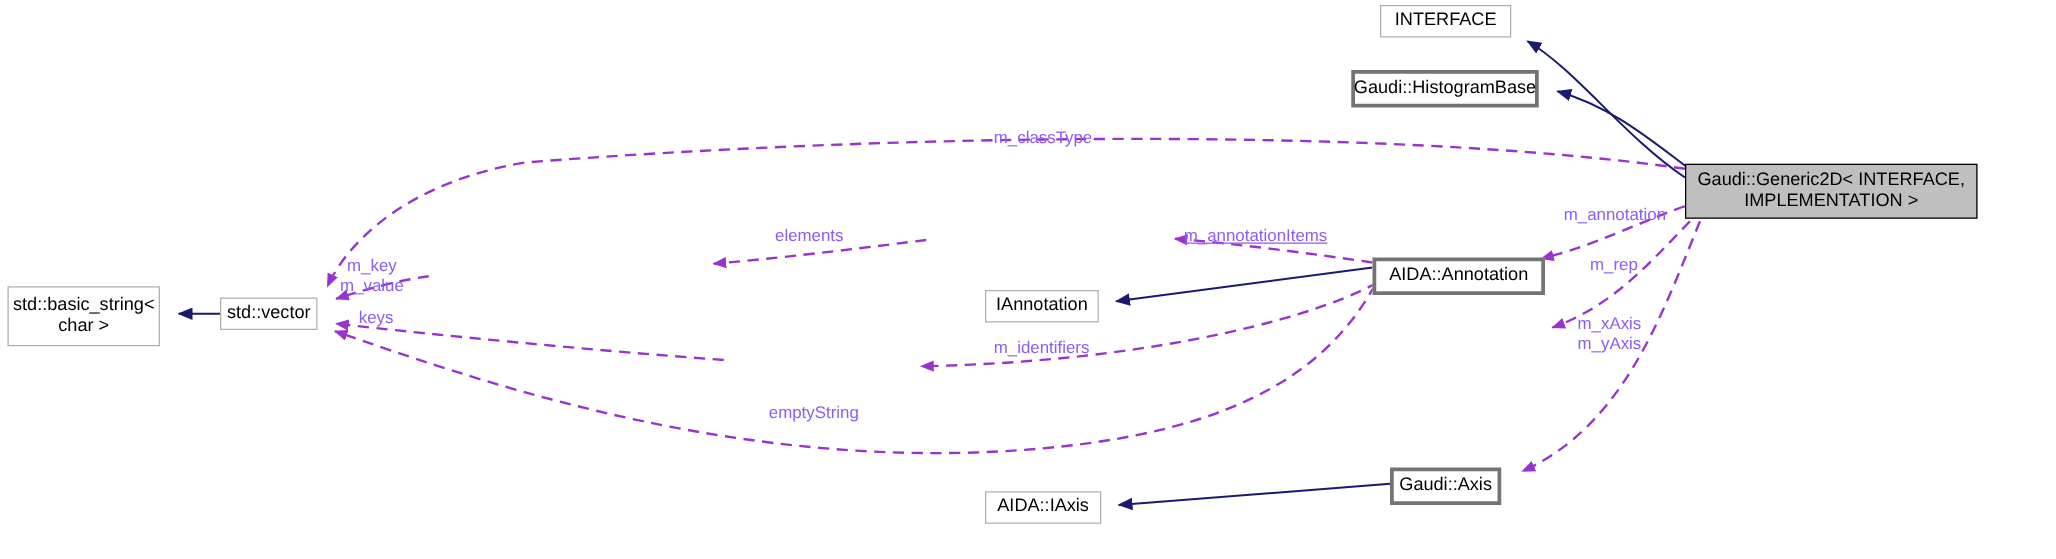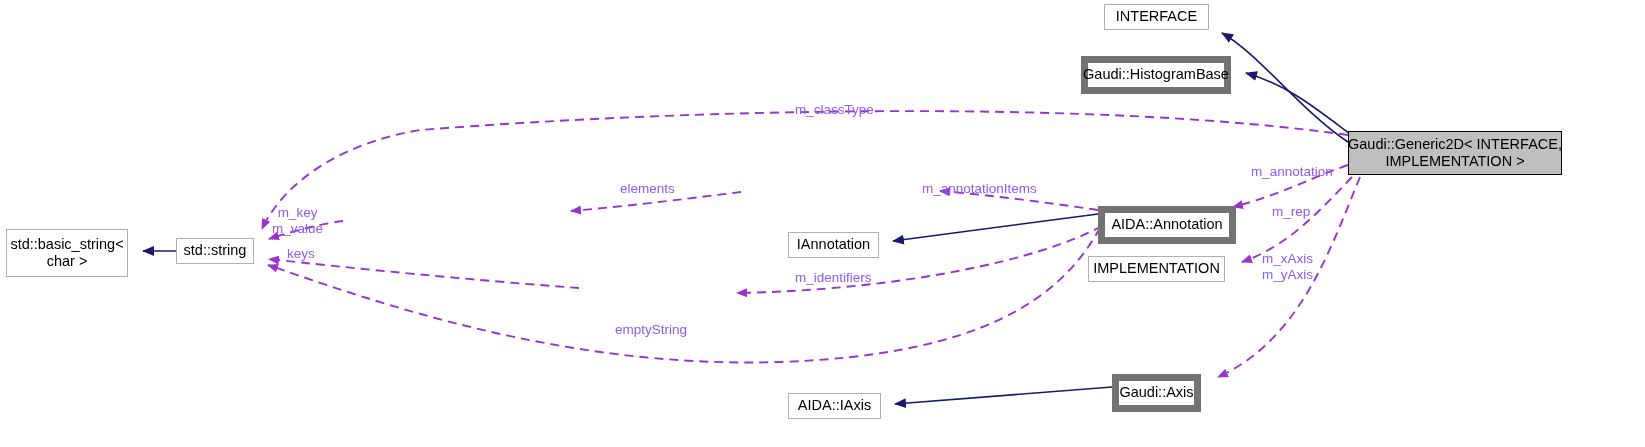--- a/index.html
+++ b/index.html
@@ -32,21 +32,21 @@
     text-align: center;
     font-size: 14.5px;
     color: #000000;
     line-height: 1.18;
     background: #ffffff;
     border: 1px solid #b0b0b0;
     white-space: pre;
     padding: 12px 5px;
   }
   .node.solid {
-    border: 7px solid #737373;
+    border: 3px solid #737373;
   }
   .node.highlight {
     background: #bfbfbf;
     border: 1px solid #000000;
   }
   .node.leftalign {
     justify-content: flex-start;
     text-align: left;
   }
   .edge-label {
@@ -105,64 +105,61 @@
   </svg>
 
   <div class="node template" style="left:1104px; top:4px; width:105px; height:26px;">
     <span>INTERFACE</span>
   </div>
 
   <div class="node solid" style="left:1081px; top:56px; width:150px; height:26px;">
     <span>Gaudi::HistogramBase</span>
   </div>
 
-  <div class="node highlight" style="left:1348px; top:131px; width:214px; height:44px;">
+  <div class="node highlight" style="left:1348px; top:131px; width:234px; height:44px;">
     <span>Gaudi::Generic2D&lt; INTERFACE,
 IMPLEMENTATION &gt;</span>
   </div>
 
 
 
   <div class="node solid" style="left:1098px; top:206px; width:138px; height:26px;">
     <span>AIDA::Annotation</span>
   </div>
 
   <div class="node template" style="left:788px; top:232px; width:91px; height:26px;">
     <span>IAnnotation</span>
   </div>
 
   <div class="node template" style="left:6px; top:229px; width:122px; height:48px;">
     <span>std::basic_string&lt;
 char &gt;</span>
   </div>
 
   <div class="node template" style="left:176px; top:238px; width:78px; height:26px;">
-    <span>std::string</span>
+    <span>std::vector</span>
   </div>
 
-  <div class="node template" style="left:1088px; top:256px; width:137px; height:26px;">
-    <span>IMPLEMENTATION</span>
-  </div>
 
 
   <div class="node solid" style="left:1112px; top:374px; width:89px; height:26px;">
     <span>Gaudi::Axis</span>
   </div>
 
   <div class="node template" style="left:788px; top:393px; width:93px; height:26px;">
     <span>AIDA::IAxis</span>
   </div>
 
   <div class="edge-label" style="left:795px; top:102px;">m_classType</div>
 
   <div class="edge-label" style="left:1251px; top:164px;">m_annotation</div>
 
   <div class="edge-label" style="left:620px; top:181px;">elements</div>
 
-  <div class="edge-label" style="left:922px; top:181px;">m_annotationItems</div>
+  <div class="edge-label" style="left:947px; top:181px;text-decoration:underline;">m_annotationItems</div>
 
   <div class="edge-label" style="left:272px; top:205px;">m_key
 m_value</div>
 
   <div class="edge-label" style="left:1272px; top:204px;">m_rep</div>
 
   <div class="edge-label" style="left:287px; top:246px;">keys</div>
 
   <div class="edge-label" style="left:1262px; top:251px;">m_xAxis
 m_yAxis</div>

